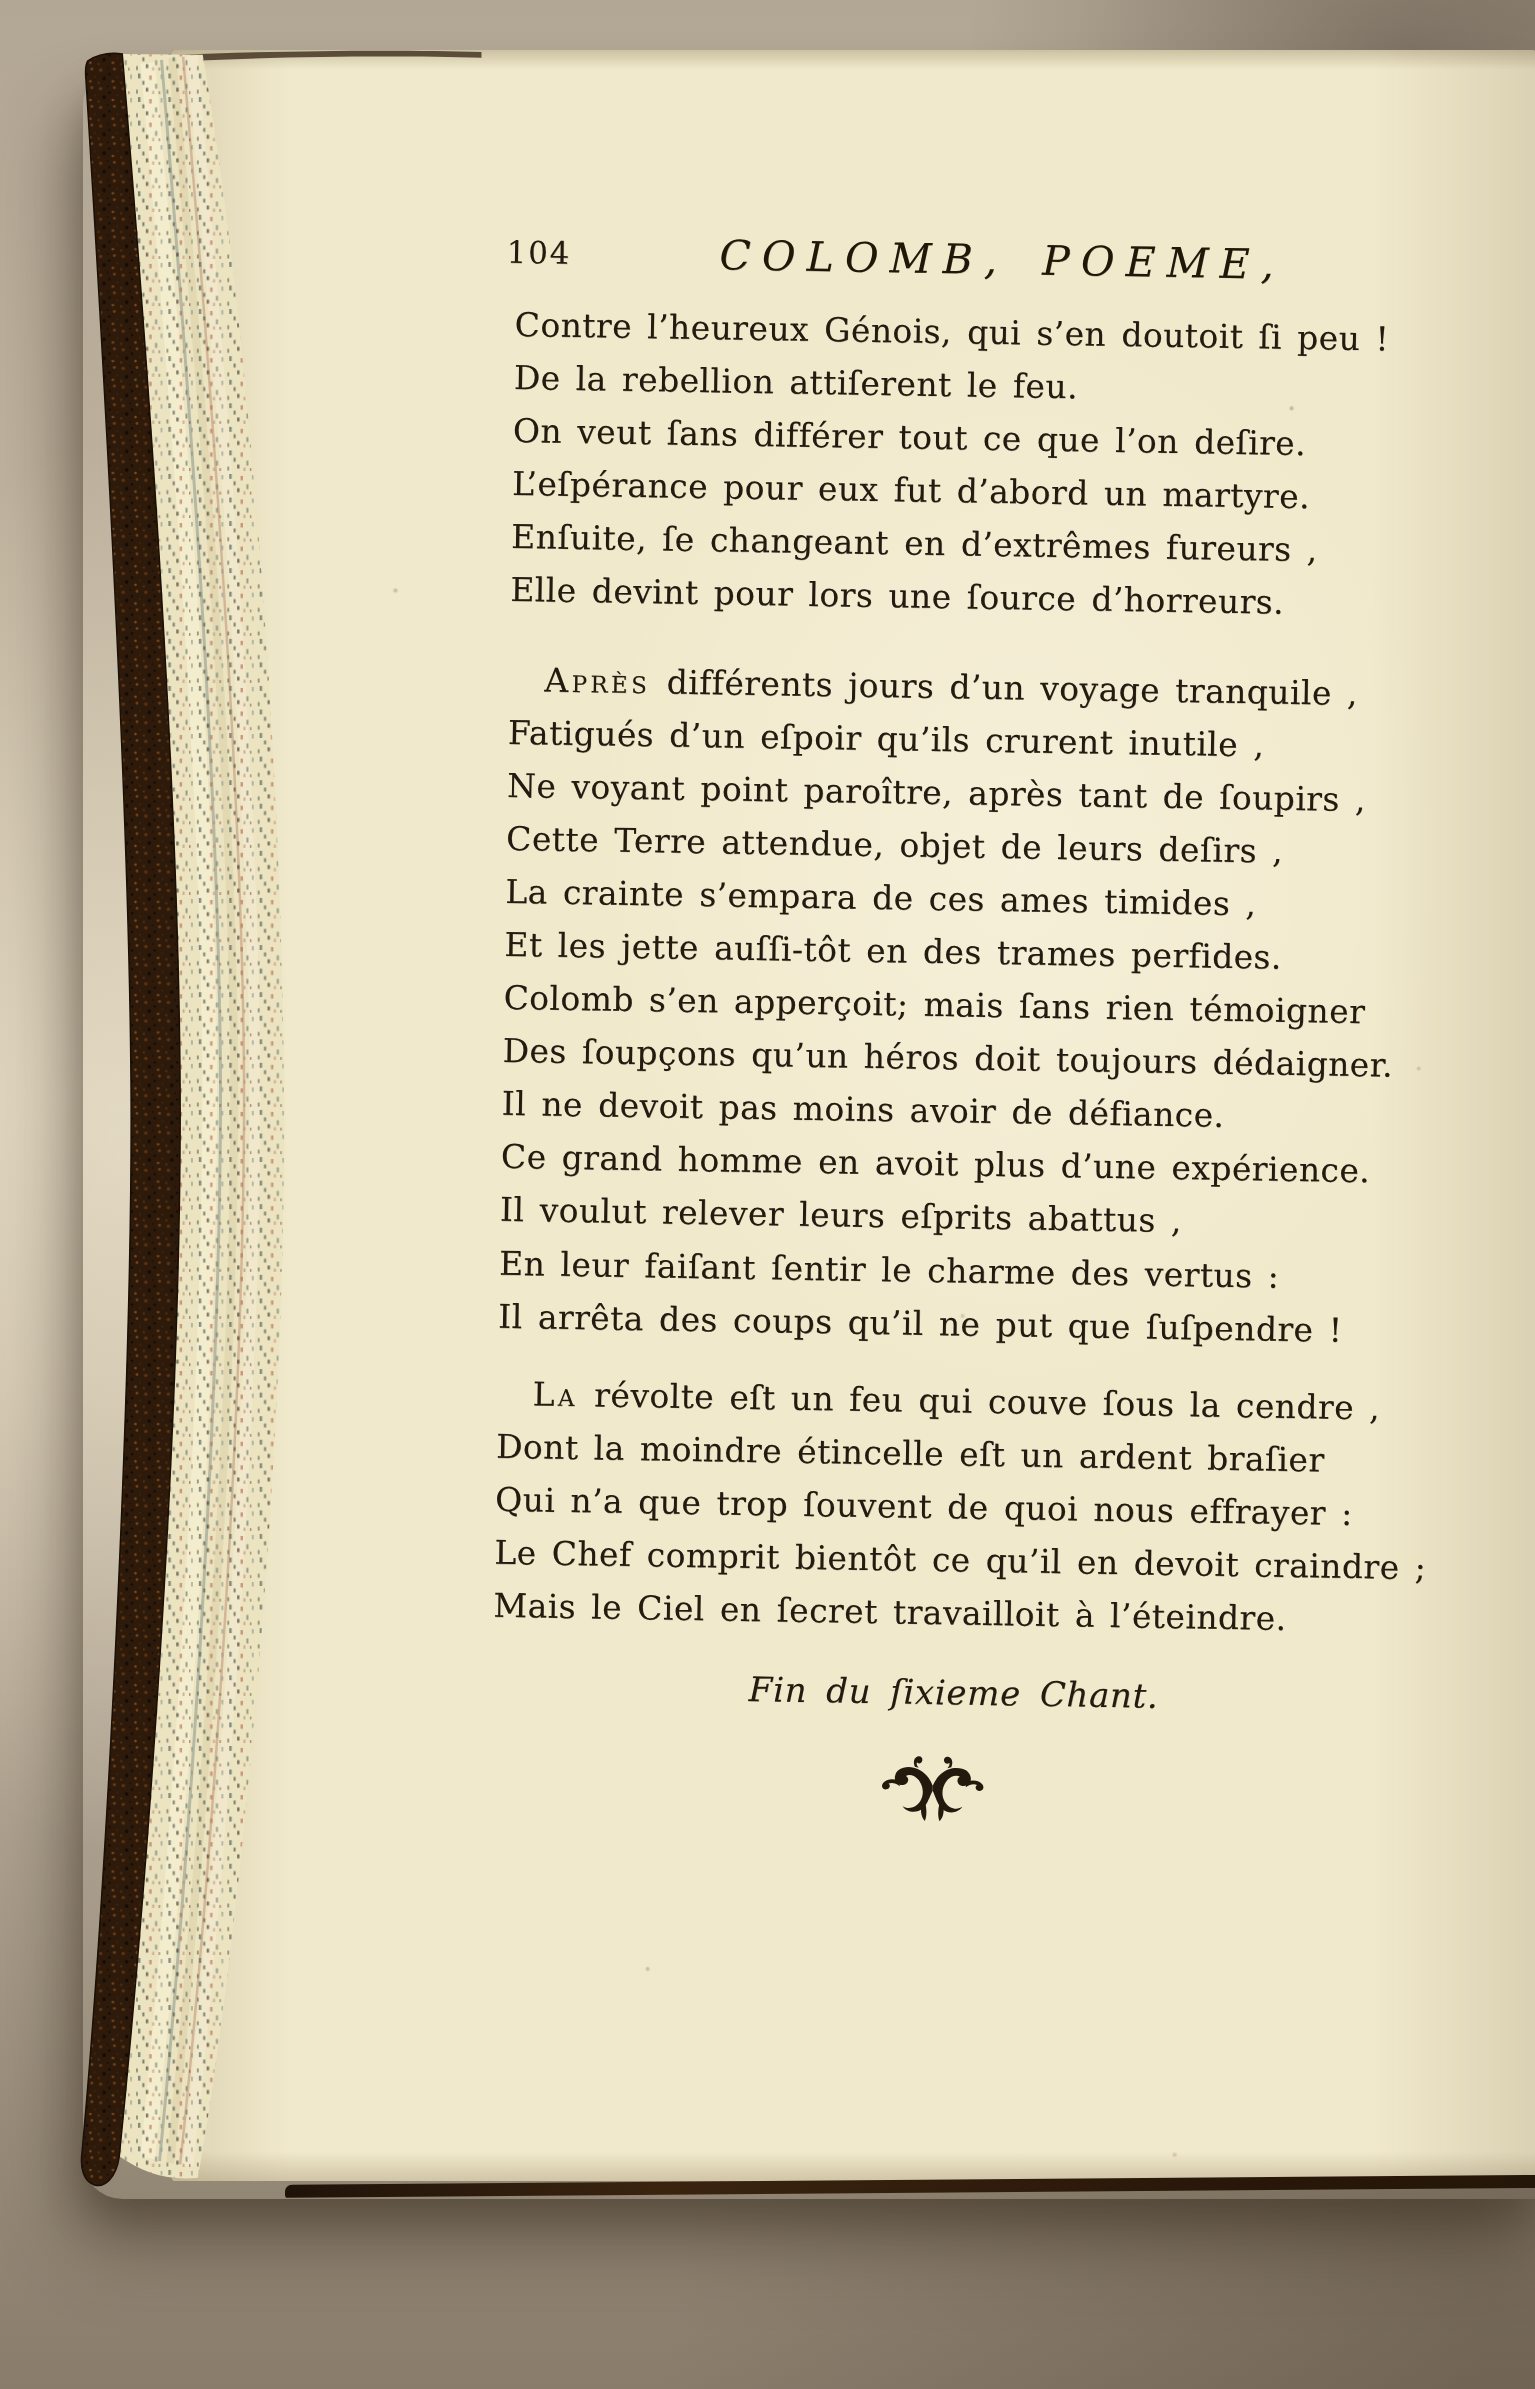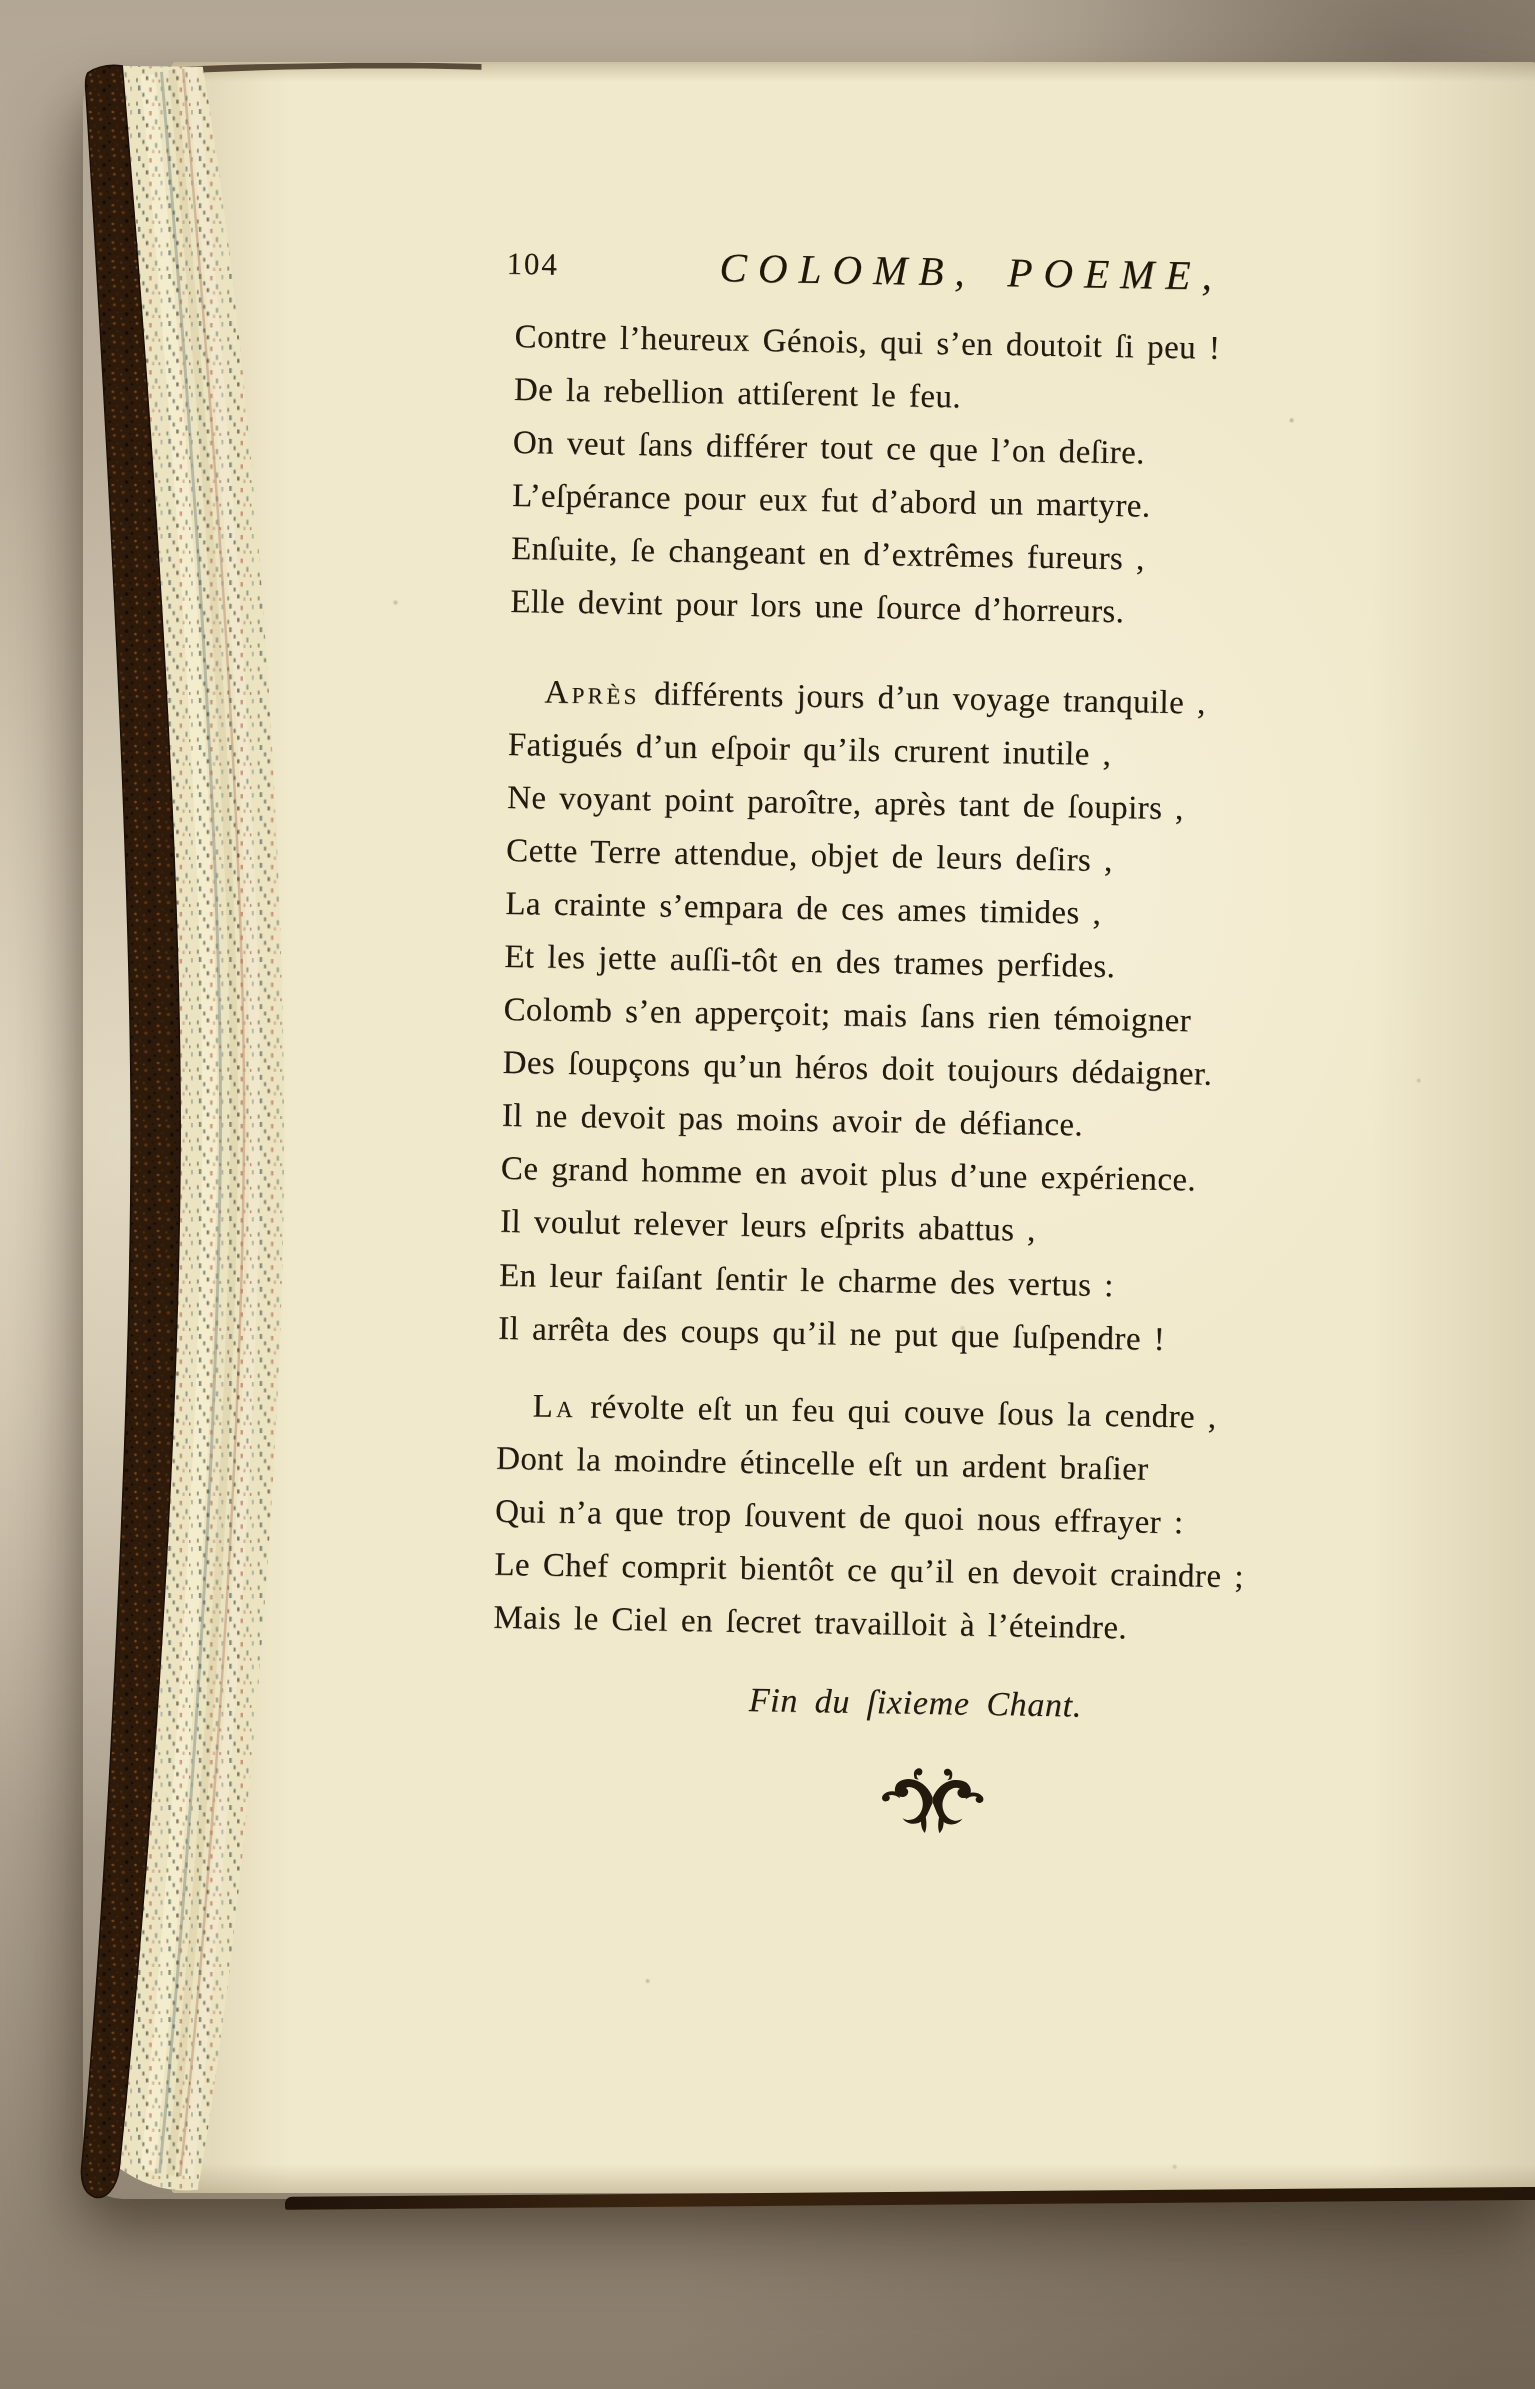--- a/index.html
+++ b/index.html
@@ -10,21 +10,21 @@
       radial-gradient(638px 393px at 92% 2%, rgba(58,48,38,0.35), transparent 70%),
       radial-gradient(491px 982px at 8% 48%, rgba(242,234,212,0.55), transparent 72%),
       linear-gradient(100deg, rgba(255,255,255,0) 55%, rgba(55,44,32,0.30) 97%),
       linear-gradient(180deg,#b2a694 0%,#c3b7a2 26%,#d7ccb5 46%,#ccc0aa 58%,#ab9f8d 78%,#948876 92%,#897c6b 100%);
   }
   .book-shadow{
     position:absolute;left:83px;top:74px;width:1452px;height:2125px;
     background:rgba(0,0,0,0.01);border-radius:29.5px 0 0 39px;
     box-shadow:-14.7px 44px 79px rgba(55,44,30,0.45), 0 19.6px 39px rgba(55,44,30,0.35);
   }
-  .book{position:absolute;left:74px;top:60px;width:1462px;height:2140px;font-family:Liberation Serif, serif;}
+  .book{position:absolute;left:74px;top:48px;width:1462px;height:2140px;}
   .paper{
     position:absolute;left:98px;top:2px;right:0;bottom:6.9px;
     background:#f1e9cb;border-radius:2px 2.9px 3.9px 2px;
   }
   .paper::before{
     content:"";position:absolute;inset:0;
     background:radial-gradient(ellipse 687px 884px at 62% 38%, rgba(255,255,250,0.30), transparent 65%);
   }
   .paper::after{
     content:"";position:absolute;inset:0;

